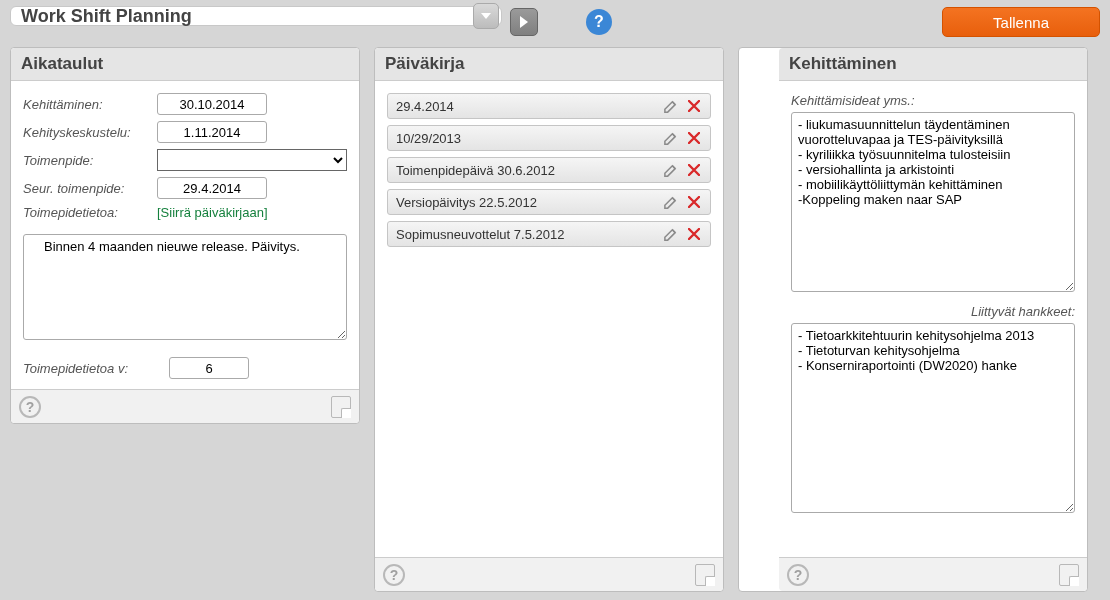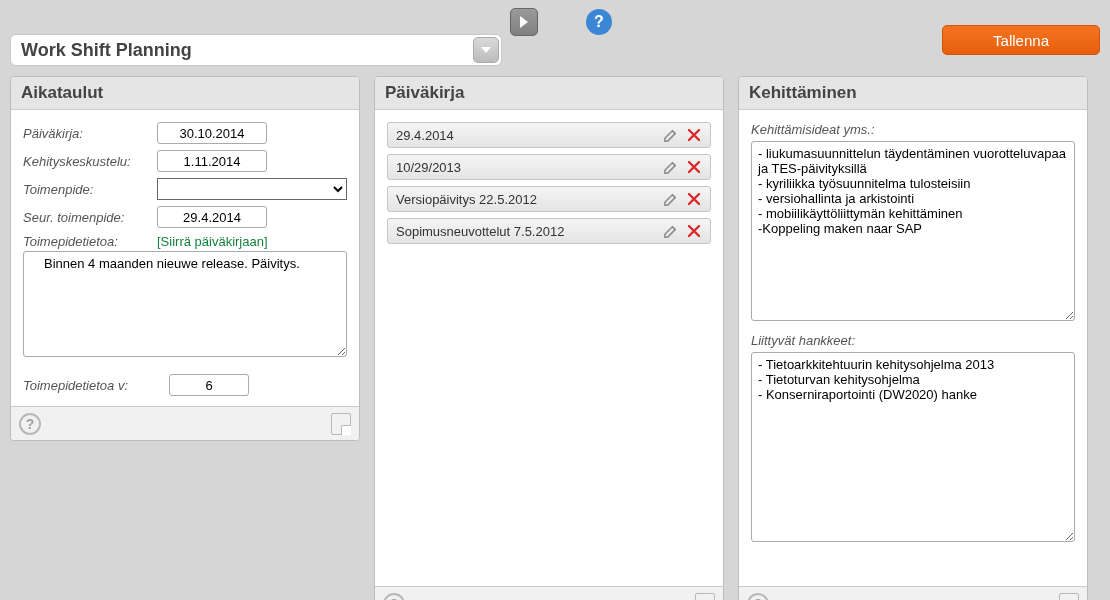--- a/index.html
+++ b/index.html
@@ -24,22 +24,21 @@
     gap: 8px;
   }
   .title-wrap {
     flex: 0 0 492px;
     display: flex;
     align-items: center;
     background: #fff;
     border: 1px solid #c8c8c8;
     border-radius: 6px;
     padding: 2px 2px 2px 10px;
-    height: 32px;
-    margin-top: 28px;
+    height: 20px;
   }
   .title-text {
     flex: 1;
     font-size: 18px;
     font-weight: bold;
     color: #444;
   }
   .dd-btn {
     width: 26px;
     height: 26px;
@@ -81,21 +80,21 @@
   .spacer { flex: 1; }
   .save-btn {
     background: linear-gradient(#f47321,#e85f0c);
     color: #fff;
     border: 1px solid #d45200;
     border-radius: 5px;
     padding: 6px 50px;
     font-size: 15px;
     cursor: pointer;
     height: 30px;
-    margin-top: 19px;
+    margin-top: 1px;
   }
   .columns {
     display: flex;
     gap: 14px;
     padding: 10px 10px 0 10px;
     align-items: flex-start;
   }
   .panel {
     background: #fff;
     border: 1px solid #bdbdbd;
@@ -269,36 +268,36 @@
     <div class="spacer"></div>
     <button class="save-btn">Tallenna</button>
   </div>
 
   <div class="columns">
 
     <div class="panel col1">
       <div class="panel-header">Aikataulut</div>
       <div class="panel-body">
         <div class="field-row">
-          <span class="field-label">Päiväkirja:</span>
+          <span class="field-label">Kehittäminen:</span>
           <input class="field-input" value="30.10.2014" style="">
         </div>
         <div class="field-row">
           <span class="field-label">Kehityskeskustelu:</span>
           <input class="field-input" value="1.11.2014" style="">
         </div>
         <div class="field-row">
           <span class="field-label">Toimenpide:</span>
           <select class="field-select"><option></option></select>
         </div>
         <div class="field-row">
           <span class="field-label">Seur. toimenpide:</span>
           <input class="field-input" value="29.4.2014" style="">
         </div>
-        <div class="field-row" style="margin-bottom:2px;align-items:flex-end;">
+        <div class="field-row" style="margin-bottom:14px;align-items:flex-end;">
           <span class="field-label">Toimepidetietoa:</span>
           <span class="link-action">[Siirrä päiväkirjaan]</span>
         </div>
         <textarea class="notes-area" style="">Binnen 4 maanden nieuwe release. Päivitys.</textarea>
         <div class="field-row" style="margin-top:14px; margin-bottom:0;">
           <span class="field-label" style="width:140px;">Toimepidetietoa v:</span>
           <input class="field-input" style="width: 80px;" value="6">
         </div>
       </div>
       <div class="panel-footer">
@@ -335,20 +334,34 @@
                   <path d="M10 3 L13 6" stroke="#8a8a8a" stroke-width="1.6"></path>
                 </svg>
               </span>
               <span class="icon-btn">
                 <svg width="12" height="12" viewBox="0 0 12 12">
                   <path d="M1 1 L11 11 M11 1 L1 11" stroke="#d9292a" stroke-width="2.4" stroke-linecap="round"></path>
                 </svg>
               </span>
             </div>
             <div class="diary-item">
+              <span class="diary-label">Toimenpidepäivä 30.6.2012</span>
+              <span class="icon-btn">
+                <svg width="15" height="15" viewBox="0 0 16 16">
+                  <path d="M2 11 L10 3 L13 6 L5 14 L2 14 Z" fill="none" stroke="#8a8a8a" stroke-width="1.6"></path>
+                  <path d="M10 3 L13 6" stroke="#8a8a8a" stroke-width="1.6"></path>
+                </svg>
+              </span>
+              <span class="icon-btn">
+                <svg width="12" height="12" viewBox="0 0 12 12">
+                  <path d="M1 1 L11 11 M11 1 L1 11" stroke="#d9292a" stroke-width="2.4" stroke-linecap="round"></path>
+                </svg>
+              </span>
+            </div>
+            <div class="diary-item">
               <span class="diary-label">Versiopäivitys 22.5.2012</span>
               <span class="icon-btn">
                 <svg width="15" height="15" viewBox="0 0 16 16">
                   <path d="M2 11 L10 3 L13 6 L5 14 L2 14 Z" fill="none" stroke="#8a8a8a" stroke-width="1.6"></path>
                   <path d="M10 3 L13 6" stroke="#8a8a8a" stroke-width="1.6"></path>
                 </svg>
               </span>
               <span class="icon-btn">
                 <svg width="12" height="12" viewBox="0 0 12 12">
                   <path d="M1 1 L11 11 M11 1 L1 11" stroke="#d9292a" stroke-width="2.4" stroke-linecap="round"></path>
@@ -372,30 +385,30 @@
           </div>
       </div>
       <div class="panel-footer">
         <div class="help-icon-sm">
             <span>?</span>
           </div>
         <div class="note-icon"></div>
       </div>
     </div>
 
-    <div class="panel col3" style="min-height:545px;">
+    <div class="panel col3" style="min-height:545px;padding-left:40px;">
       <div class="panel-header">Kehittäminen</div>
       <div class="panel-body" style="flex:1; display:flex; flex-direction:column;">
         <div class="sec-label">Kehittämisideat yms.:</div>
         <textarea class="big-area" style="height: 180px;">- liukumasuunnittelun täydentäminen vuorotteluvapaa ja TES-päivityksillä
 - kyriliikka työsuunnitelma tulosteisiin
 - versiohallinta ja arkistointi
 - mobiilikäyttöliittymän kehittäminen
 -Koppeling maken naar SAP</textarea>
-        <div class="sec-label" style="margin-top:12px;">Liittyvät hankkeet:</div>
+        <div class="sec-label" style="margin-top:12px;text-align:right;">Liittyvät hankkeet:</div>
         <textarea class="big-area" style="height: 190px;">- Tietoarkkitehtuurin kehitysohjelma 2013
 - Tietoturvan kehitysohjelma
 - Konserniraportointi (DW2020) hanke</textarea>
       </div>
       <div class="panel-footer">
         <div class="help-icon-sm">
             <span>?</span>
           </div>
         <div class="note-icon"></div>
       </div>

